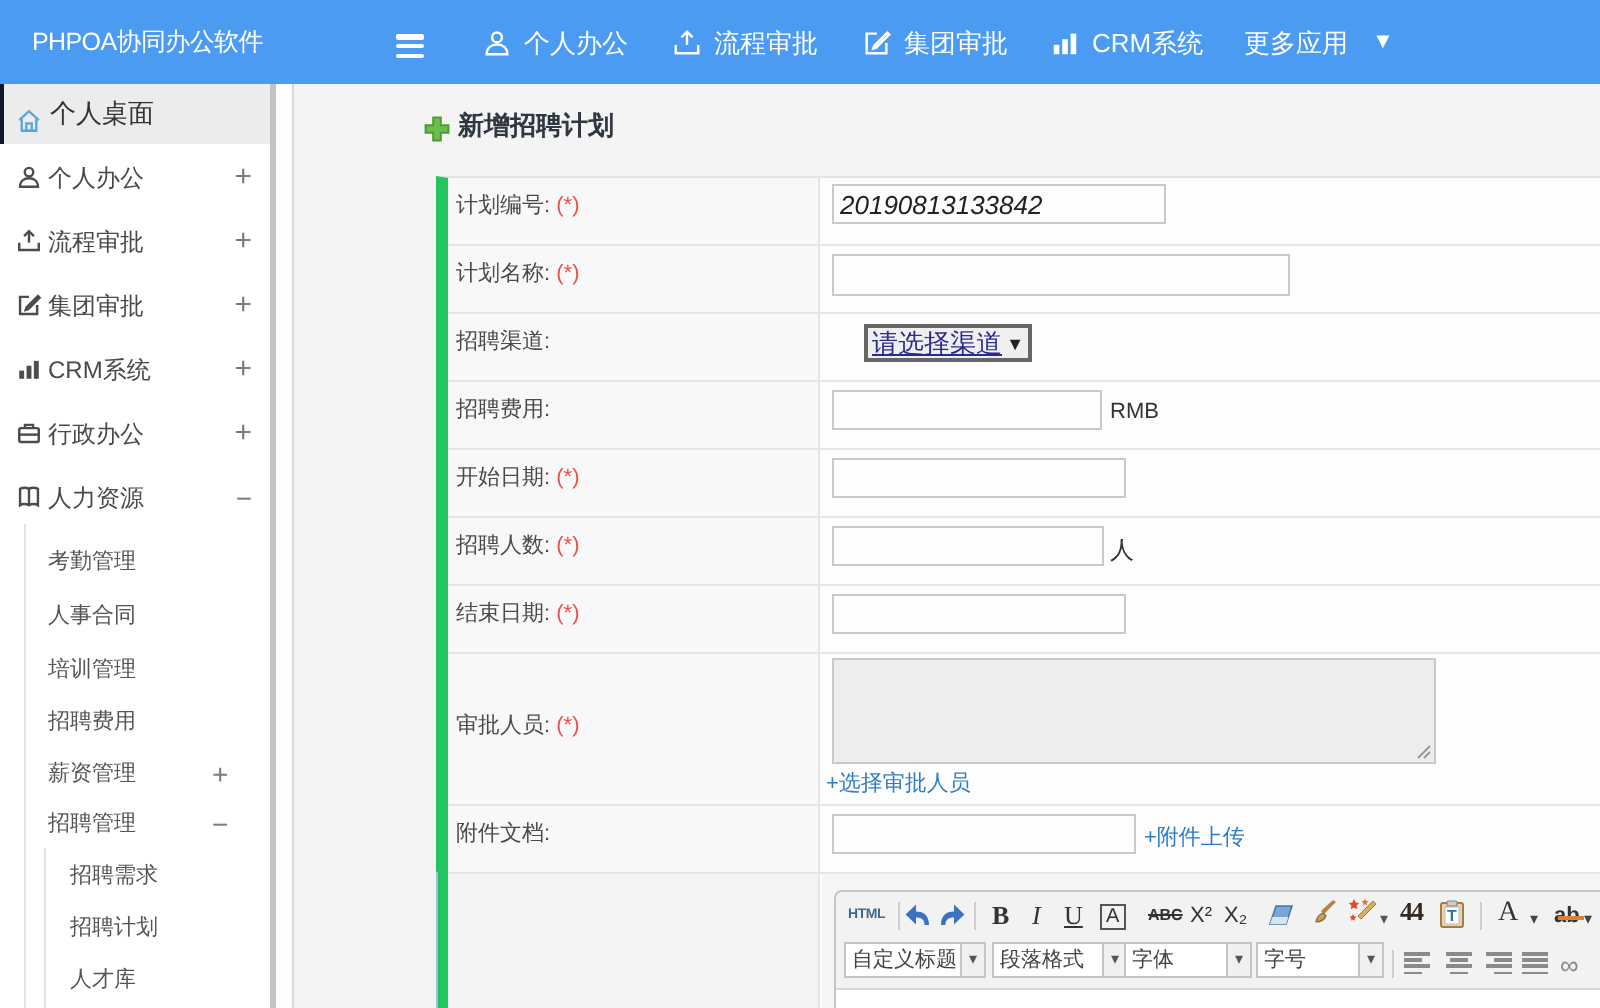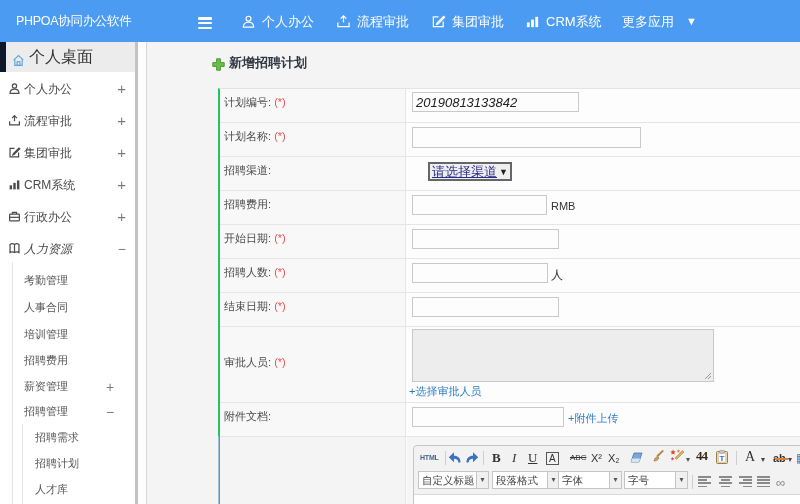--- a/index.html
+++ b/index.html
@@ -8,33 +8,33 @@
 .header { position:absolute; top:0; left:0; width:800px; height:42px; background:#4c9bf2; }
 .logo { position:absolute; left:16px; top:0; height:42px; line-height:43px; font-size:12.5px; letter-spacing:-0.3px; color:#fff; }
 .burger { position:absolute; left:198px; top:17px; width:14px; height:14px; }
 .burger div { height:2.6px; background:#fff; margin-bottom:2.2px; border-radius:1px; }
 .hitem { position:absolute; top:0; height:42px; line-height:43px; color:#fff; font-size:13px; }
 .hitem svg { vertical-align:-3px; margin-right:6px; }
 
 .sidebar { position:absolute; top:42px; left:0; width:135px; height:462px; background:#fff; }
 .sthumb { position:absolute; top:42px; left:135px; width:3px; height:462px; background:#c3c3c4; }
 .sgutter { position:absolute; top:42px; left:138px; width:9px; height:462px; background:#fdfdfd; border-right:1px solid #d9d9d9; }
-.active-item { position:absolute; top:0; left:0; width:135px; height:30px; background:#ececec; border-left:6px solid #0f172a; line-height:30px; font-size:16px; color:#333; }
+.active-item { position:absolute; top:0; left:0; width:135px; height:30px; background:#ececec; border-left:2px solid #0f172a; line-height:30px; font-size:13px; color:#333; }
 .sitem { position:absolute; left:0; width:135px; height:26px; line-height:26px; font-size:12px; color:#494949; }
 .sitem svg { position:absolute; left:8px; top:6px; width:13px; height:13px; }
 .sitem .txt { position:absolute; left:24px; }
 .plus { position:absolute; right:9px; top:0; color:#7c7c7c; font-size:15px; font-weight:400; }
 .sub { position:absolute; font-size:11px; color:#555; }
 .guide1 { position:absolute; left:12px; top:220px; width:1px; height:242px; background:#e4e4e4; }
 .guide2 { position:absolute; left:22px; top:382px; width:1px; height:80px; background:#e4e4e4; }
 
 .title { position:absolute; left:229px; top:54px; font-size:13px; font-weight:bold; color:#2f3742; }
 .plusicon { position:absolute; left:212px; top:58px; }
 
-.ftable { position:absolute; left:218px; top:88px; width:582px; height:416px; border-top:1px solid #e3e3e4; border-left:2px solid #22c55e; background:#fdfdfe; }
+.ftable { position:absolute; left:218px; top:88px; width:582px; height:416px; border-top:1px solid #e3e3e4; border-left:6px solid #22c55e; background:#fdfdfe; }
 .frow { position:relative; width:582px; border-bottom:1px solid #e5e5e6; }
 .fl { position:absolute; left:0; top:0; bottom:0; width:186px; border-right:1px solid #e5e5e6; background:#f8f8f8; }
 .fl span.lab { position:absolute; left:4px; font-size:11px; color:#4a4a4a; }
 .req { color:#e25555; }
 .ff { position:absolute; left:187px; top:0; right:0; bottom:0; background:#fdfdfe; }
 .inp { position:absolute; left:5px; border:1px solid #c9c9c9; background:#fdfdfe; font-size:13px; font-family:"Liberation Sans",sans-serif; color:#222; padding:0 3px; }
 .aft { position:absolute; font-size:11px; color:#333; }
 .blink { color:#2d7dc5; font-size:11px; text-decoration:none; }
 
 .sel { position:absolute; left:5px; top:5px; width:84px; height:19px; border:2px solid #666; background:#efefef; font-size:13px; line-height:15px; padding-left:2px; color:#2b2b8f;margin-left:16px; }
@@ -133,21 +133,21 @@
     </div>
   <div class="sitem" style="top:162px;">
     <svg width="14" height="14" viewBox="0 0 16 16" fill="none" stroke="#4c4c4c" stroke-width="1.5">
         <rect x="2" y="5" width="12" height="8.5" rx="1"></rect>
         <path d="M5.5 5 L5.5 3 L10.5 3 L10.5 5"></path>
         <path d="M2 9 L14 9"></path>
       </svg>
     <span class="txt">行政办公</span>
       <span class="plus">+</span>
     </div>
-  <div class="sitem" style="top:194px;font-style:italic;">
+  <div class="sitem" style="top:194px;">
     <svg width="14" height="14" viewBox="0 0 16 16" fill="none" stroke="#4c4c4c" stroke-width="1.5">
         <path d="M8 3 C6.5 2 4 2 2.5 3 L2.5 13 C4 12 6.5 12 8 13 C9.5 12 12 12 13.5 13 L13.5 3 C12 2 9.5 2 8 3 Z"></path>
         <path d="M8 3 L8 13"></path>
       </svg>
     <span class="txt">人力资源</span>
       <span class="plus" style="font-size:14px;">−</span>
     </div>
   <div class="sub" style="left:24px; top:231px;font-family:Liberation Mono, monospace;">考勤管理</div>
   <div class="sub" style="left:24px; top:258px;">人事合同</div>
   <div class="sub" style="left:24px; top:285px;">培训管理</div>
@@ -264,21 +264,21 @@
               <path d="M12.5 11.5 C12.5 7 10 4.8 6 4.8 L6 1.2 L0.8 6.2 L6 11.2 L6 7.8 C8.8 7.8 10.3 9 10.3 11.5 Z" fill="#3b72c2"></path>
             </svg>
           <svg style="position:absolute; left:51px; top:5px;" width="14" height="13" viewBox="0 0 14 13">
               <path d="M1.5 11.5 C1.5 7 4 4.8 8 4.8 L8 1.2 L13.2 6.2 L8 11.2 L8 7.8 C5.2 7.8 3.7 9 3.7 11.5 Z" fill="#3b72c2"></path>
             </svg>
           <span class="tsep" style="left:69px;"></span>
           <span class="ti" style="left:78px; font-weight:bold; font-family:'Liberation Serif',serif;">B</span>
           <span class="ti" style="left:98px; font-style:italic; font-family:'Liberation Serif',serif;">I</span>
           <span class="ti" style="left:114px; text-decoration:underline; font-family:'Liberation Serif',serif;">U</span>
           <span class="ti" style="left:132px; border:1px solid #555; font-size:10px; padding:0 2px; height:13px; line-height:12px; top:6px;">A</span>
-          <span class="ti" style="left:156px; text-decoration:line-through; font-size:8px;">ABC</span>
+          <span class="ti" style="left:156px; text-decoration:line-through; font-size:8px;font-weight:bold;">ABC</span>
           <span class="ti" style="left:177px; font-size:11px;">X²</span>
           <span class="ti" style="left:194px; font-size:11px;">X₂</span>
           <svg style="position:absolute; left:216px; top:6px;" width="13" height="11" viewBox="0 0 13 11">
               <path d="M4 1 L12 1 L9 10 L1 10 Z" fill="#7aa7d8" stroke="#4a77a8" stroke-width="0.8"></path>
               <path d="M2.2 6.5 L10.2 6.5 L9 10 L1 10 Z" fill="#d8e4f0"></path>
             </svg>
           <svg style="position:absolute; left:238px; top:4px;" width="13" height="14" viewBox="0 0 13 14">
               <path d="M12 1 L6 7 L4.5 5.5 L10.5 0 Z" fill="#b5824a"></path>
               <path d="M5.5 6.5 C4 7 2.5 8.5 2 11 C4.5 11 6.5 9.5 7 8 Z" fill="#caa25f" stroke="#8a6530" stroke-width="0.6"></path>
             </svg>

